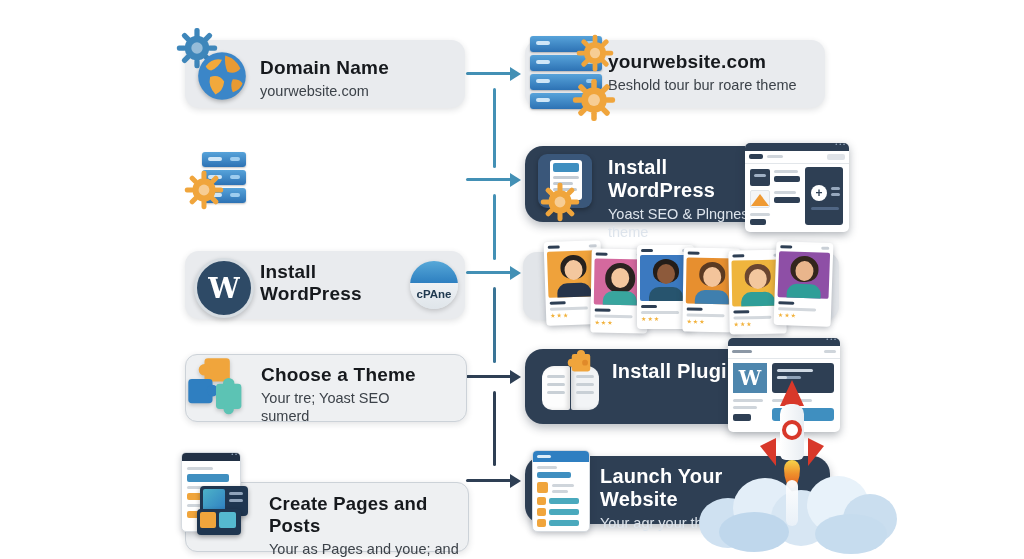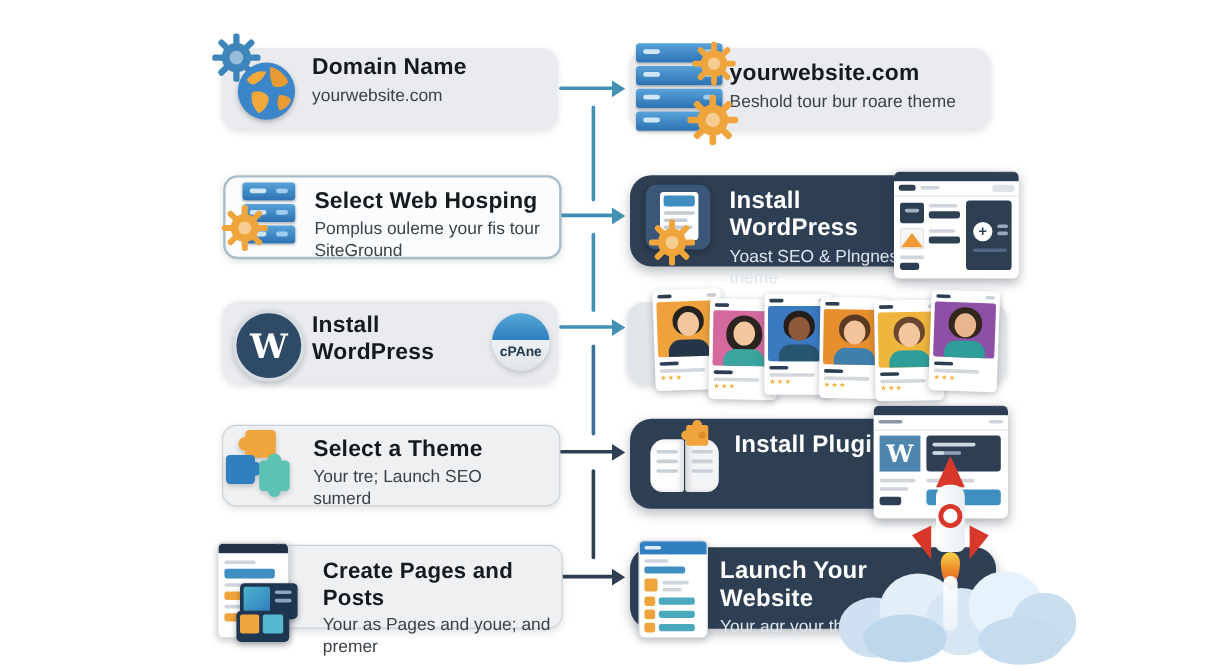--- a/index.html
+++ b/index.html
@@ -140,38 +140,32 @@
   <div class="vseg teal" style="left:493px;top:194px;height:66px"></div>
   <div class="vseg mid" style="left:493px;top:287px;height:76px"></div>
   <div class="vseg dark" style="left:493px;top:391px;height:75px"></div>
   <div class="harrow teal" style="left:466px;top:72px"></div>
   <div class="harrow teal" style="left:466px;top:178px"></div>
   <div class="harrow teal" style="left:466px;top:271px"></div>
   <div class="harrow dark" style="left:466px;top:375px"></div>
   <div class="harrow dark" style="left:466px;top:479px"></div>
 
   <div class="card card-light" style="left:185px;top:40px;width:280px;height:68px">
-    <div class="txt" style="left:75px;top:6px;max-width:195px">
+    <div class="txt" style="left:75px;top:17px;max-width:195px">
       <span class="step-title">Domain Name</span>
       <span class="step-sub">yourwebsite.com</span>
     </div>
   </div>
   <svg class="gear" style="left:176px;top:27px;color:#3e86ba" width="42" height="42">
       <use href="#sym-gear"></use>
     </svg>
   <svg class="abs" style="left:196px;top:50px;filter:drop-shadow(0 2px 2px rgba(0,0,0,.25))" width="52" height="52">
       <use href="#sym-globe"></use>
     </svg>
 
-  <div class="card card-outline" style="left:186px;top:146px;width:278px;height:66px;border-radius:12px">
-    <div class="txt" style="left:74px;top:9px;max-width:196px">
-      <span class="step-title">Select Web Hosping</span>
-      <span class="step-sub">Pomplus ouleme your fis tour SiteGround</span>
-    </div>
-  </div>
   <div class="abs" style="left:202px;top:152px;width:44px">
     <div class="srv-bar"></div>
       <div class="srv-bar"></div>
       <div class="srv-bar"></div>
   </div>
   <svg class="gear" style="left:184px;top:170px;color:#f0a53c" width="40" height="40">
       <use href="#sym-gear"></use>
     </svg>
 
   <div class="card card-light" style="left:185px;top:251px;width:280px;height:68px">
@@ -181,29 +175,29 @@
   </div>
   <div class="wp-circle" style="left:194px;top:258px">
     <span>W</span>
   </div>
   <div class="cpanel" style="left:410px;top:261px">
     <span>cPAne</span>
   </div>
 
   <div class="card card-soft" style="left:185px;top:354px;width:280px;height:66px;border-radius:12px">
     <div class="txt" style="left:75px;top:9px;max-width:175px">
-      <span class="step-title">Select a Theme</span>
-      <span class="step-sub">Your tre; Launch SEO sumerd</span>
+      <span class="step-title">Choose a Theme</span>
+      <span class="step-sub">Your tre; Yoast SEO sumerd</span>
     </div>
   </div>
   <svg class="abs" style="left:186px;top:356px;filter:drop-shadow(0 2px 2px rgba(0,0,0,.2))" width="60" height="60">
       <use href="#sym-puzzle"></use>
     </svg>
 
-  <div class="card card-soft" style="left:185px;top:454px;width:282px;height:68px;border-radius:12px">
+  <div class="card card-soft" style="left:185px;top:482px;width:282px;height:68px;border-radius:12px">
     <div class="txt" style="left:83px;top:10px;max-width:196px">
       <span class="step-title" style="font-size:18.5px">Create Pages and Posts</span>
       <span class="step-sub">Your as Pages and youe; and premer</span>
     </div>
   </div>
   <div class="mini-page" style="left:181px;top:452px;width:58px;height:78px">
     <div class="mp-head-dark"></div>
     <div class="dash" style="left:5px;top:14px;width:26px"></div>
     <div class="pill blue" style="left:5px;top:21px;width:42px;height:8px"></div>
     <div class="dash" style="left:5px;top:33px;width:34px"></div>

